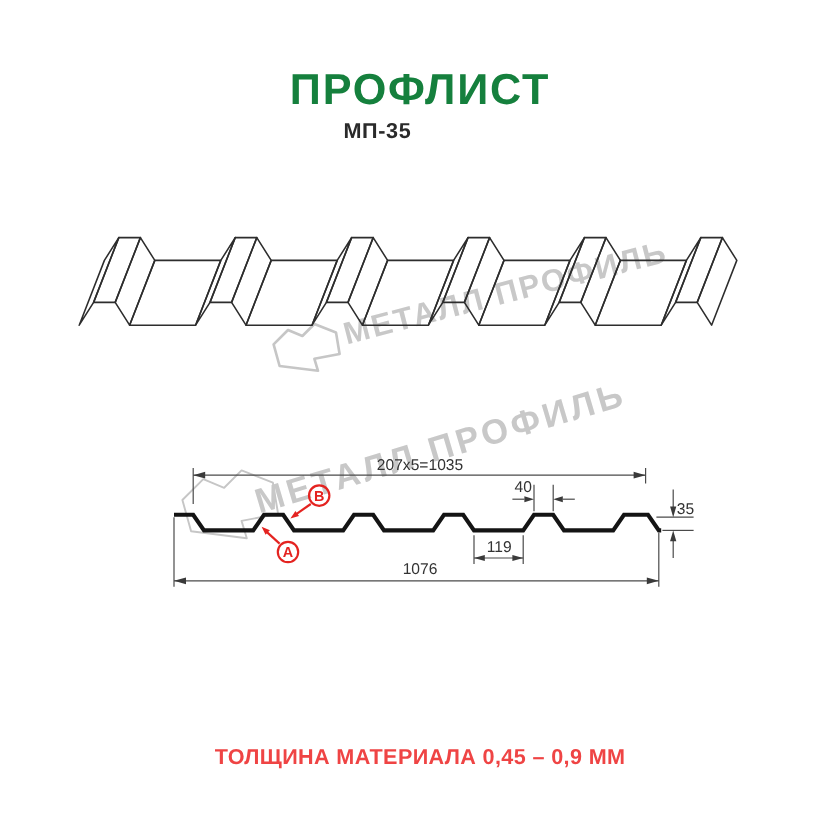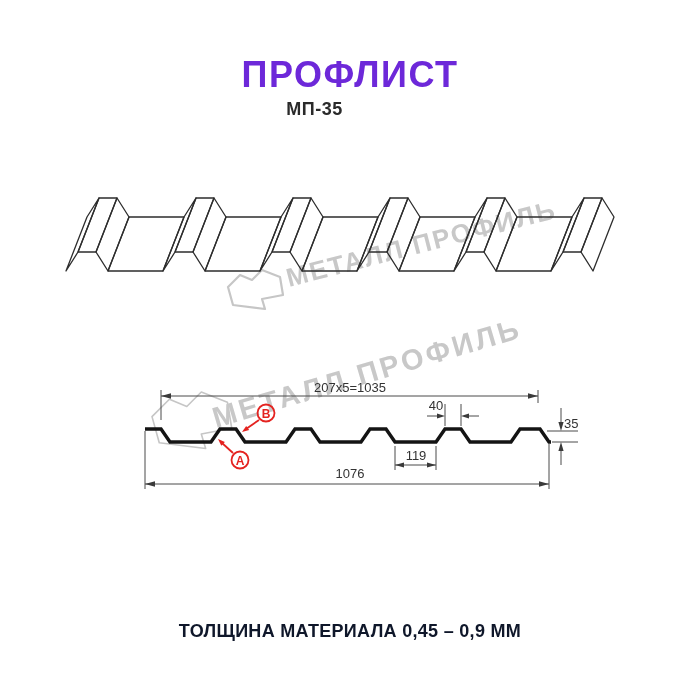--- a/index.html
+++ b/index.html
@@ -2,29 +2,29 @@
 <html><head>
 <meta charset="utf-8">
 <style>
   html,body{margin:0;padding:0;}
   body{
     width:700px;height:700px;background:#ffffff;position:relative;
     font-family:"Liberation Sans", sans-serif;overflow:hidden;
   }
   .page-title{
     position:absolute;top:54px;left:0;width:700px;text-align:center;
-    font-size:36px;font-weight:800;letter-spacing:1.5px;color:#6d28d9;
+    font-size:36px;font-weight:800;letter-spacing:1.5px;color:#15803d;
   }
   .page-subtitle{
     position:absolute;top:99px;left:0;width:629px;text-align:center;
     font-size:18px;font-weight:700;letter-spacing:0.5px;color:#2a2a2a;
   }
   .footer-note{
     position:absolute;top:621px;left:0;width:700px;text-align:center;
-    font-size:18px;font-weight:700;letter-spacing:0.3px;color:#0f172a;
+    font-size:18px;font-weight:700;letter-spacing:0.3px;color:#ef4444;
   }
   svg.figure{position:absolute;left:0;top:0;}
   .sheet-fill{fill:#ffffff;stroke:none;}
   .sheet-line{fill:none;stroke:#2d2d2d;stroke-width:1.3;stroke-linejoin:round;}
   .wm-text{fill:#c8c8c8;font-weight:bold;}
   .wm-logo{fill:none;stroke:#c6c6c6;stroke-linejoin:round;}
   .dim{stroke:#4a4a4a;stroke-width:1;fill:none;}
   .dim-arrow{fill:#3a3a3a;stroke:none;}
   .dim-text{fill:#333333;font-size:13px;}
   .profile-line{fill:none;stroke:#141414;stroke-width:3.4;stroke-linejoin:miter;}

